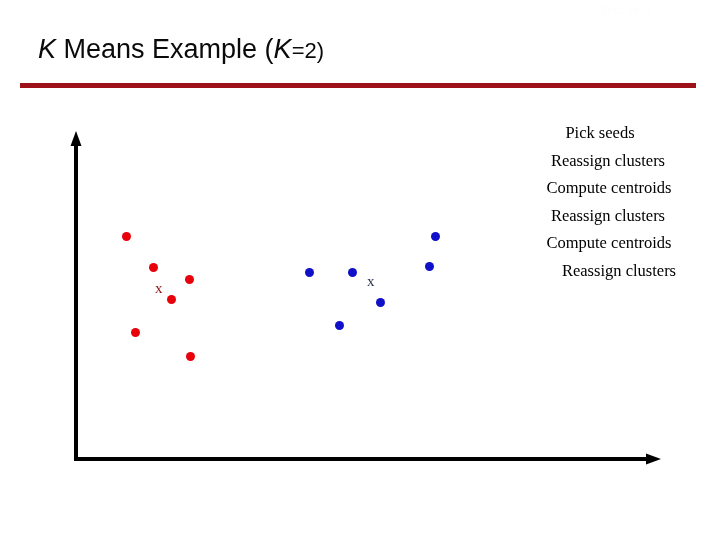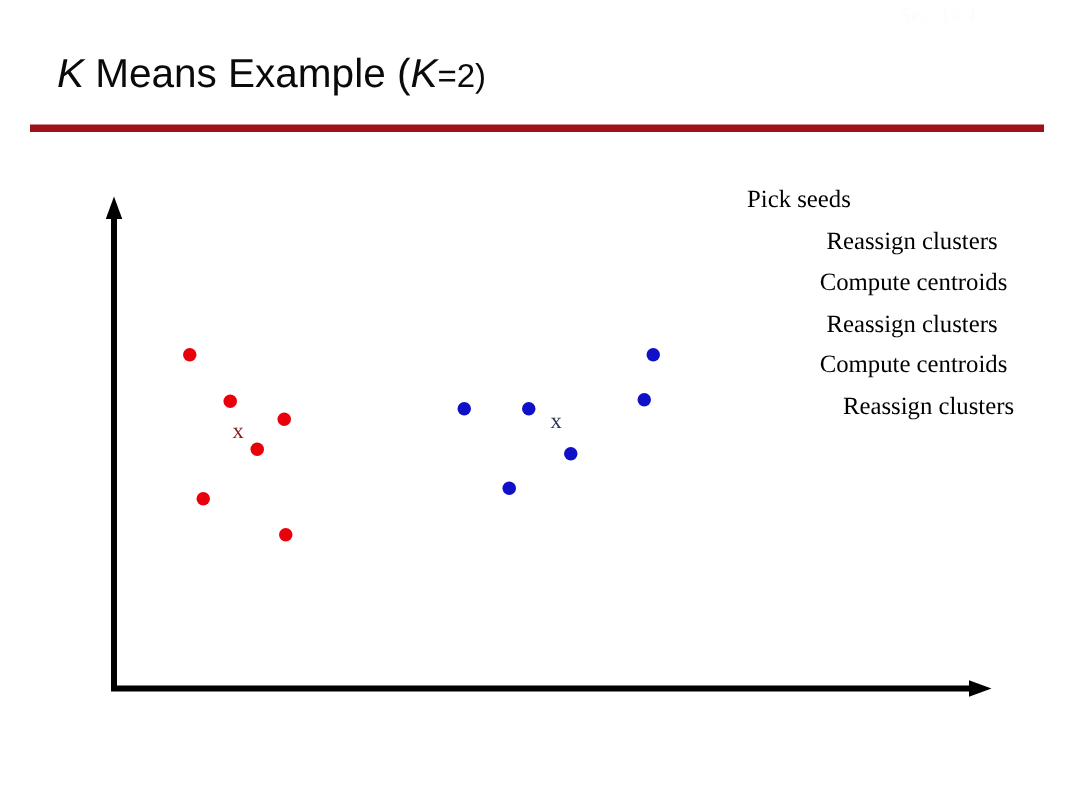--- a/index.html
+++ b/index.html
@@ -95,21 +95,21 @@
     width: 222px;
     font-family: "Liberation Serif", serif;
     font-size: 16.5px;
     color: #000000;
   }
   #steps .step {
     display: block;
     line-height: 1.0;
     white-space: nowrap;
   }
-  #steps .step-0 { margin-top: 3px; padding-right: 18px; }
+  #steps .step-0 { text-align: center; margin-top: 3px; padding-right: 18px; }
   #steps .step-1 { text-align: center; margin-top: 11px; padding-right: 2px; }
   #steps .step-2 { text-align: center; margin-top: 11px; padding-right: 0px; }
   #steps .step-3 { text-align: center; margin-top: 11px; padding-right: 2px; }
   #steps .step-4 { text-align: center; margin-top: 11px; padding-right: 0px; }
   #steps .step-5 { text-align: center; margin-top: 11px; padding-left: 20px; }
   #steps .step-6 {
     text-align: center;
     margin-top: 17px;
     padding-left: 8px;
     color: #a0222a;

